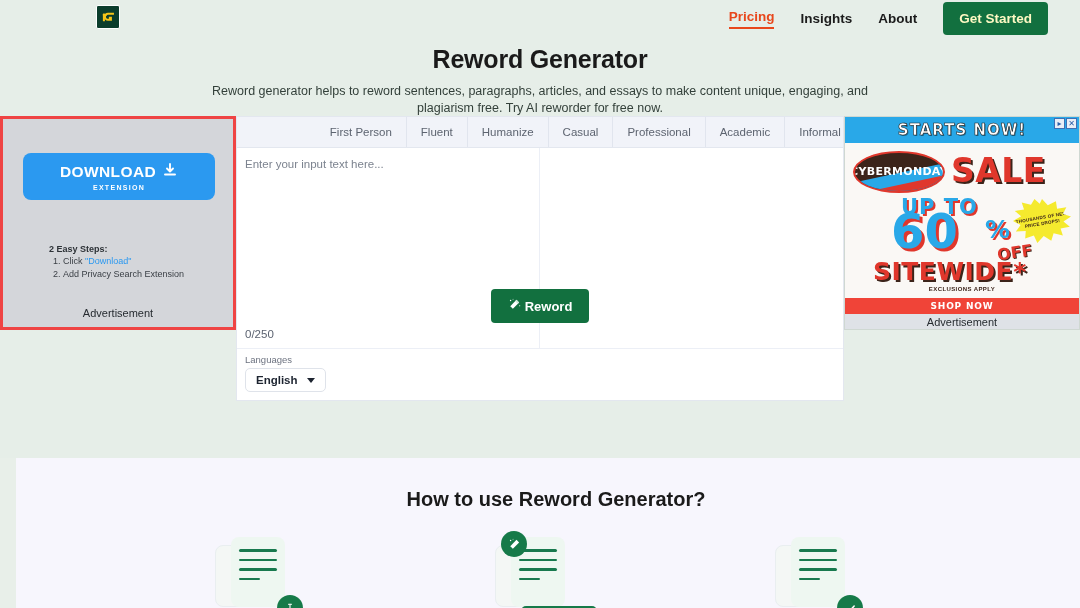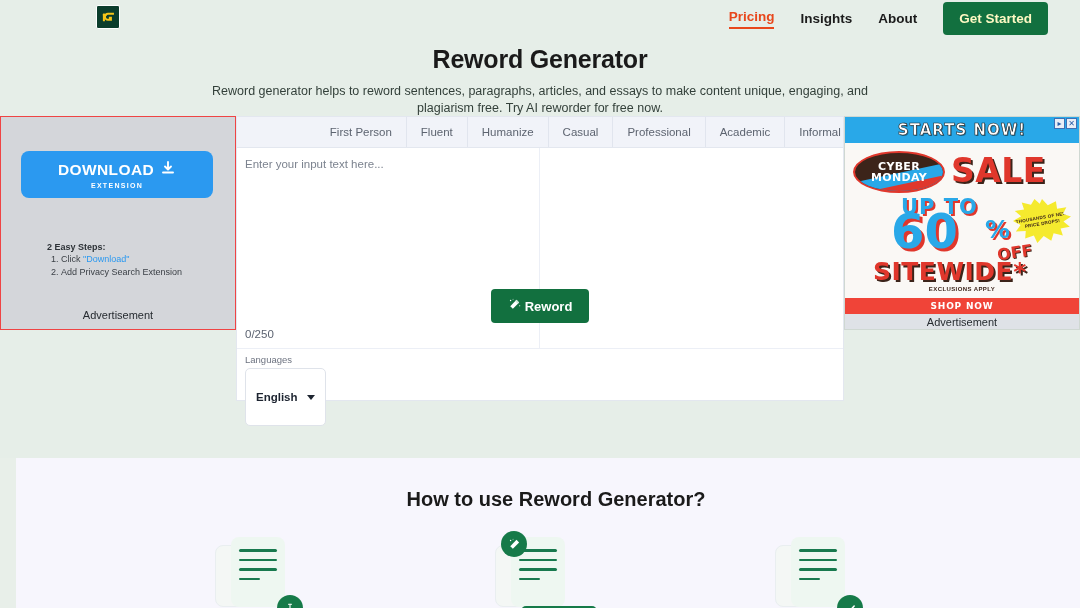--- a/index.html
+++ b/index.html
@@ -99,21 +99,21 @@
     top: 116px;
     display: flex;
     align-items: flex-start;
   }
 
   
   .ad-left {
     width: 236px;
     height: 214px;
     background: #d4d6da;
-    border: 1px solid #ef4444;
+    border: 3px solid #ef4444;
     position: relative;
     flex: 0 0 236px;
   }
   .ad-dl-btn {
     position: absolute;
     left: 20px; top: 34px;
     width: 192px; height: 47px;
     background: #2b99f0;
     border-radius: 8px;
     display: flex;
@@ -211,21 +211,21 @@
     height: 52px;
     padding: 5px 8px 0 8px;
   }
   .lang-label { font-size: 9.5px; color: #6d7380; margin-bottom: 3px; }
   .lang-select {
     display: inline-flex;
     align-items: center;
     gap: 9px;
     border: 1px solid #dfe3ea;
     border-radius: 5px;
-    padding: 22px 10px;
+    padding: 5px 10px;
     font-size: 11.5px;
     font-weight: bold;
     color: #1d2430;
     background: #fff;
     cursor: pointer;
   }
   .caret {
     width: 0; height: 0;
     border-left: 4px solid transparent;
     border-right: 4px solid transparent;
@@ -299,21 +299,21 @@
   .cm-oval .swoosh2 {
     position: absolute;
     left: -10px; bottom: -16px;
     width: 110px; height: 22px;
     background: #e0372c;
     transform: rotate(-12deg);
   }
   .cm-text {
     position: absolute;
     inset: 0;
-    display: flex; flex-direction: column;
+    display: flex; flex-direction: row;
     align-items: center; justify-content: center;
     color: #fff; font-weight: bold;
     font-size: 11px; line-height: 1.02;
     letter-spacing: 0.3px;
     z-index: 3;
     font-family: "DejaVu Sans", sans-serif;
   }
   .ad-sale {
     position: absolute;
     left: 106px; top: 8px;

